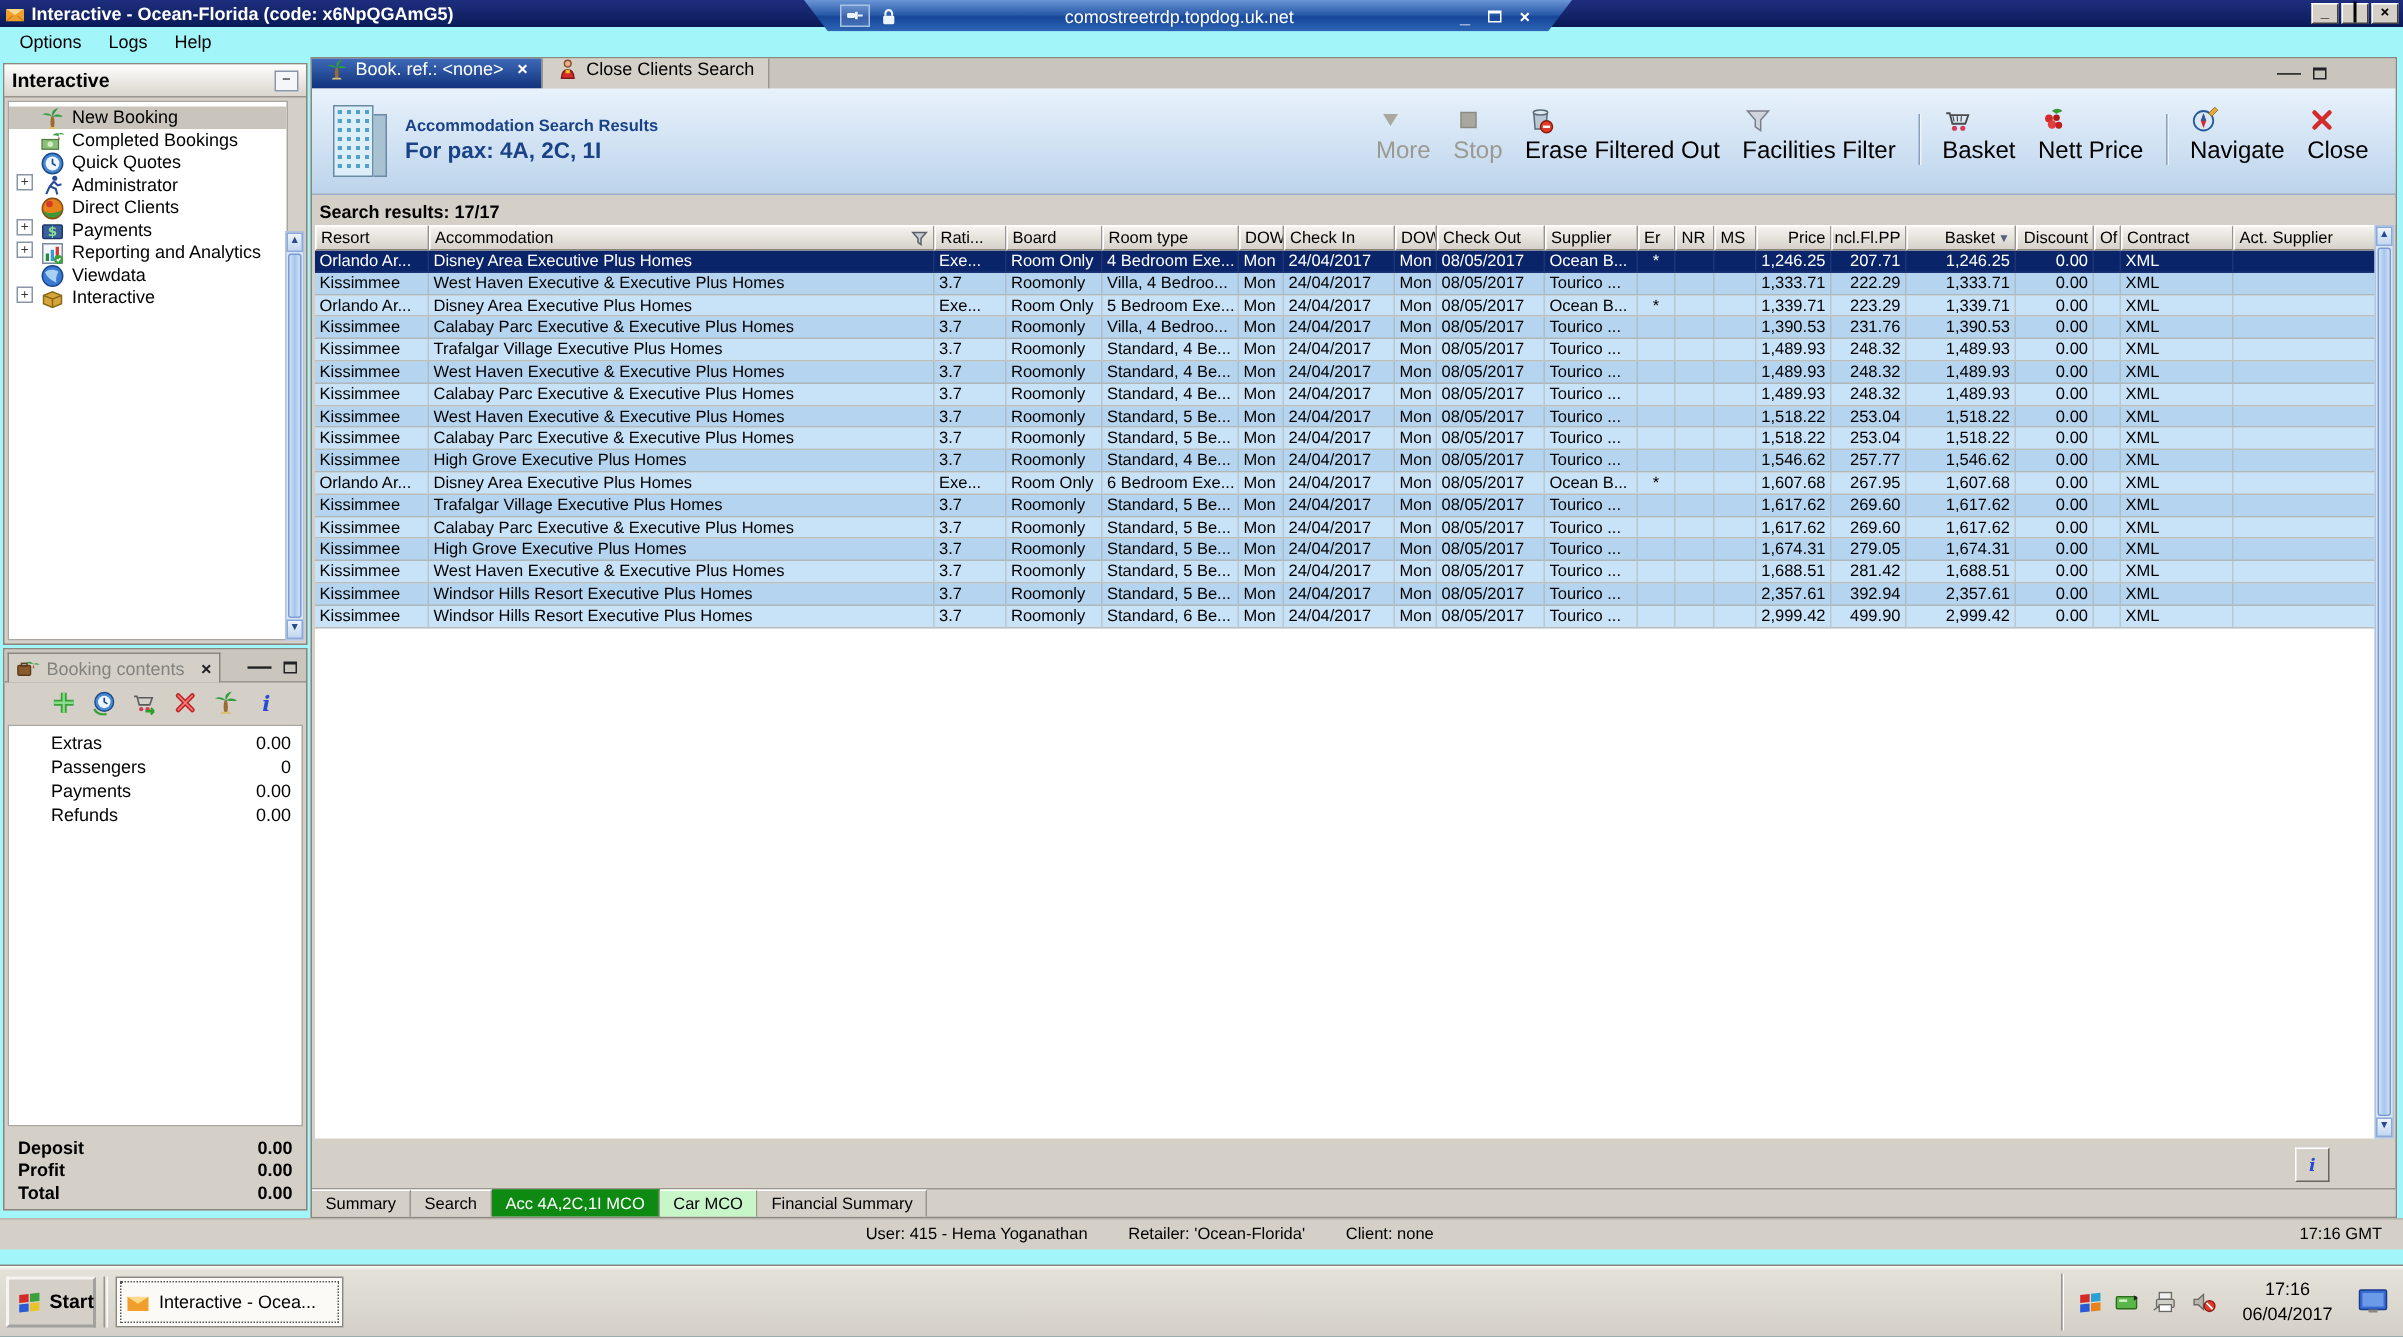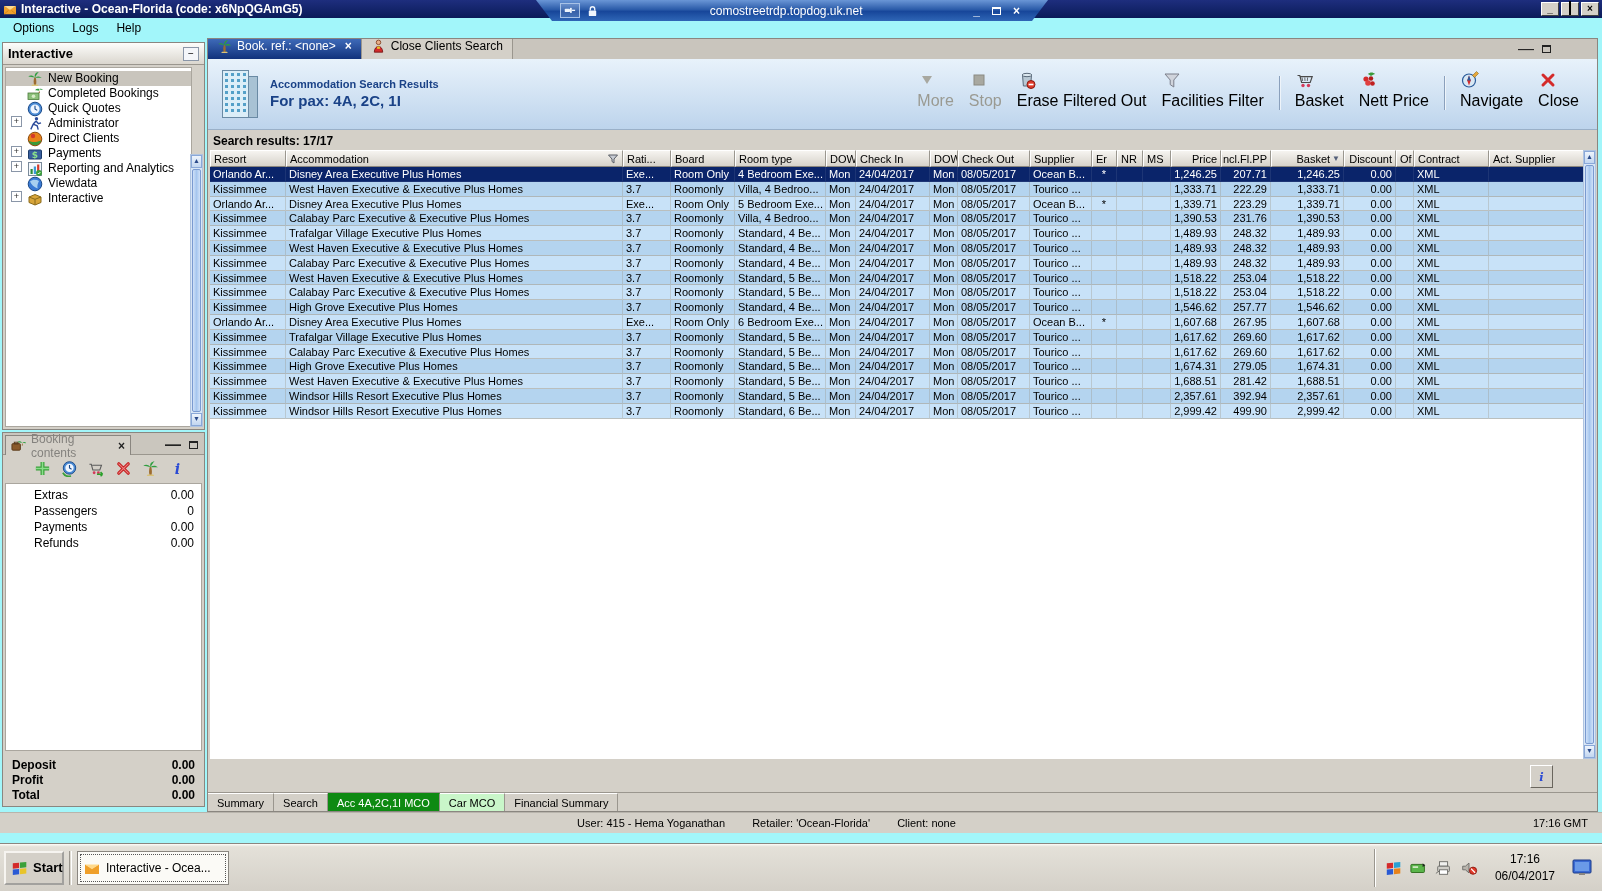--- a/index.html
+++ b/index.html
@@ -44,21 +44,21 @@
   .tree-item{display:flex;align-items:flex-start;height:15px;padding-left:5px;white-space:nowrap;}
   .tree-item.sel{background:#c9c5bd;}
   .expando{width:11px;height:11px;flex:0 0 11px;border:1px solid #8a96a8;background:#fff;
     font-size:9px;line-height:9px;text-align:center;color:#333;margin-right:5px;}
   .expando.none{border:none;background:transparent;}
   .ticon{width:16px;height:16px;flex:0 0 16px;margin-right:5px;}
   .pvscroll{position:absolute;top:24px;bottom:2px;right:2px;width:10px;}
 
   #panel-booking{top:432px;height:375px;}
   .bk-tabrow{position:relative;height:22px;background:#cac6be;border-bottom:1px solid #9a968e;}
-  .bk-tab{position:absolute;left:2px;top:2px;bottom:-1px;width:126px;background:#d4d0c8;
+  .bk-tab{position:absolute;left:2px;top:2px;bottom:-1px;width:142px;background:#d4d0c8;
     border:1px solid #8a8680;border-bottom:none;display:flex;align-items:center;gap:5px;
     padding:0 5px;color:#84827e;font-size:12px;}
   .bk-tab .ticon{width:15px;height:15px;flex:0 0 15px;margin:0;}
   .bk-x{margin-left:auto;font-weight:bold;color:#222;font-size:12px;line-height:12px;}
   .bk-winbtns{position:absolute;right:6px;top:3px;display:flex;gap:8px;align-items:center;color:#222;}
   .bk-winbtns .rbox{width:9px;height:8px;border:1px solid #222;border-top-width:2px;}
   .bk-min{font-weight:bold;}
   .bk-toolbar{height:26px;display:flex;align-items:center;justify-content:flex-end;gap:10px;padding-right:18px;}
   .bicon{width:17px;height:17px;}
   .bk-list{position:absolute;left:2px;right:2px;top:50px;bottom:55px;background:#fff;border:1px solid #aaa69e;

